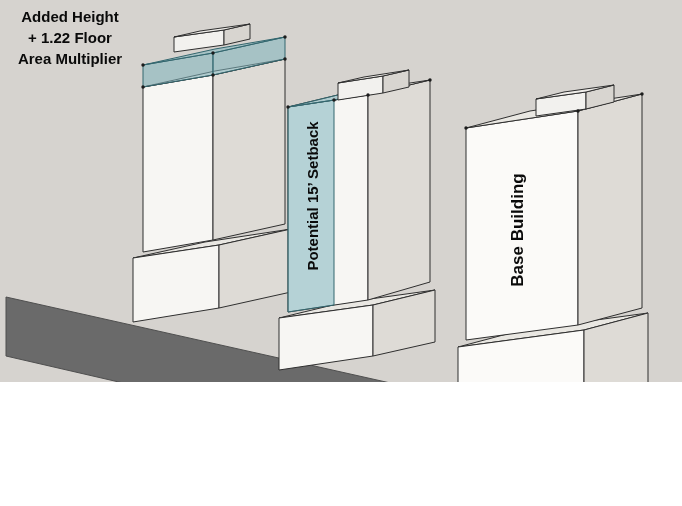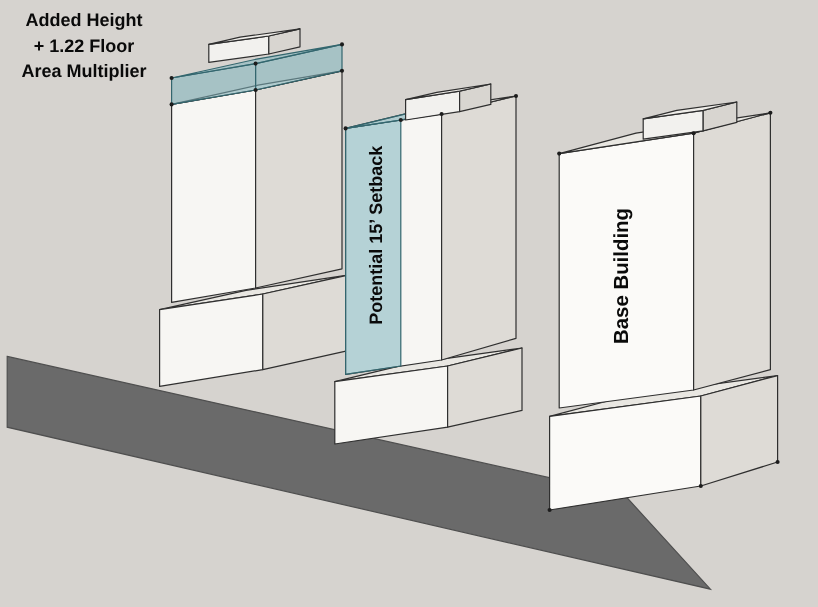--- a/index.html
+++ b/index.html
@@ -1,17 +1,17 @@
 <!DOCTYPE html>
 <html><head>
 <meta charset="utf-8">
 <style>
   html,body{margin:0;padding:0;}
   body{font-family:"Liberation Sans",sans-serif;}
-  .stage{position:relative;width:682px;height:506px;overflow:hidden;background:#d6d3cf;}
+  .stage{position:relative;width:682px;height:382px;overflow:hidden;background:#d6d3cf;}
   svg{display:block;}
   .face{stroke:#2f2f2f;stroke-width:1;stroke-linejoin:round;}
   .front{fill:#f7f6f3;}
   .front-bright{fill:#fbfaf8;}
   .side{fill:#dedbd6;}
   .top{fill:#e9e7e2;}
   .roof-front{fill:#f2f1ee;}
   .roof-side{fill:#d8d5d0;}
   .roof-top{fill:#efede9;}
   .teal{fill-opacity:0.55;stroke-width:1;stroke-linejoin:round;}

